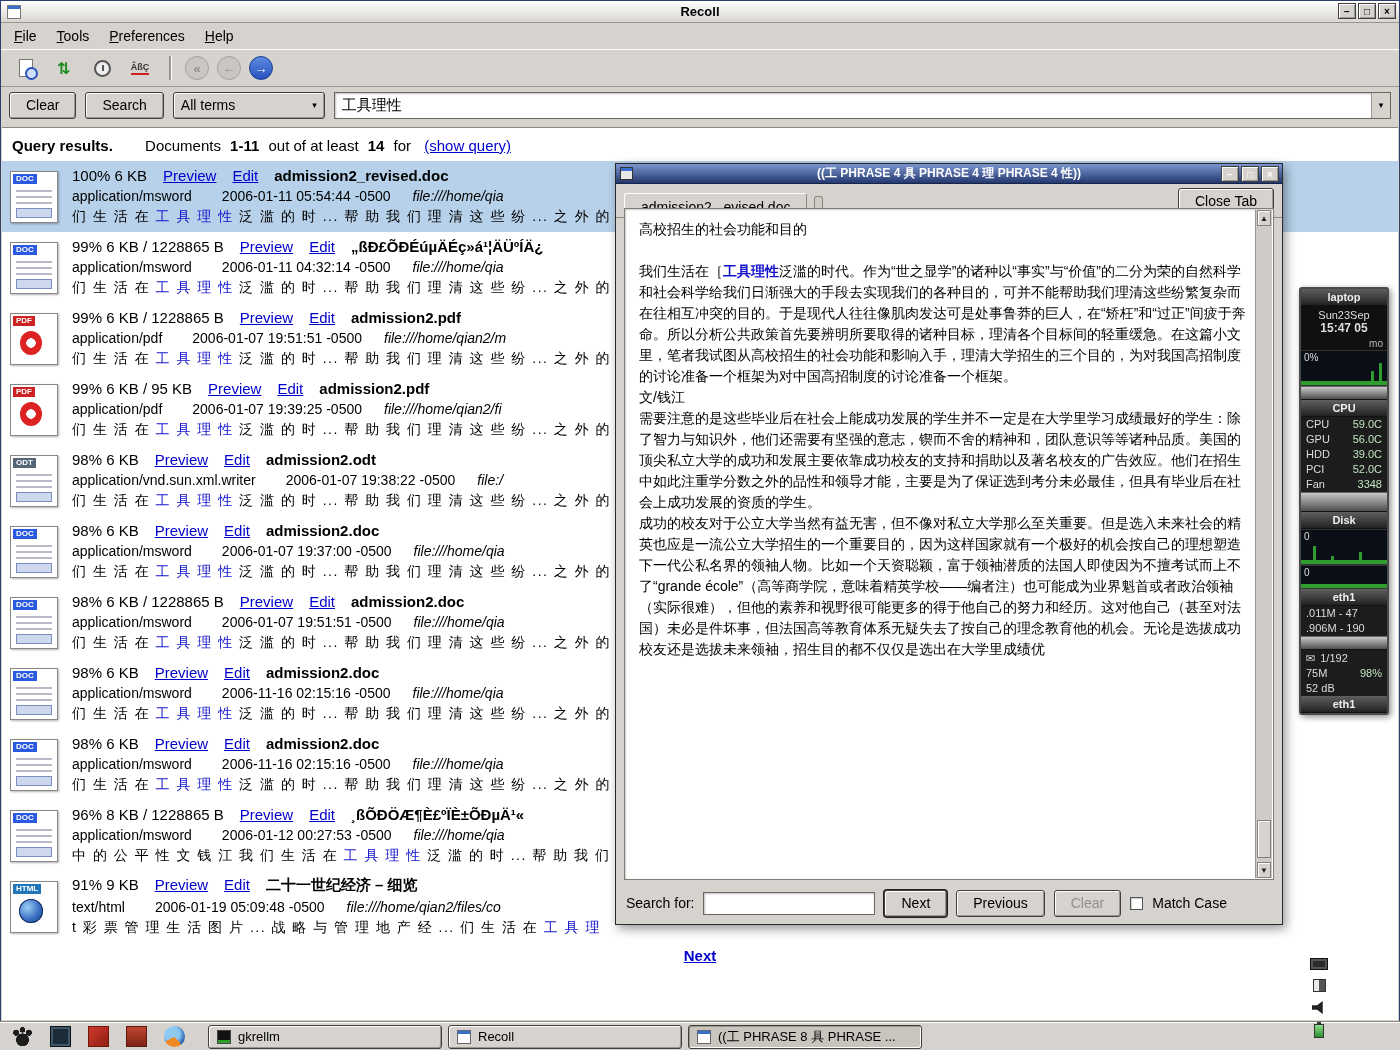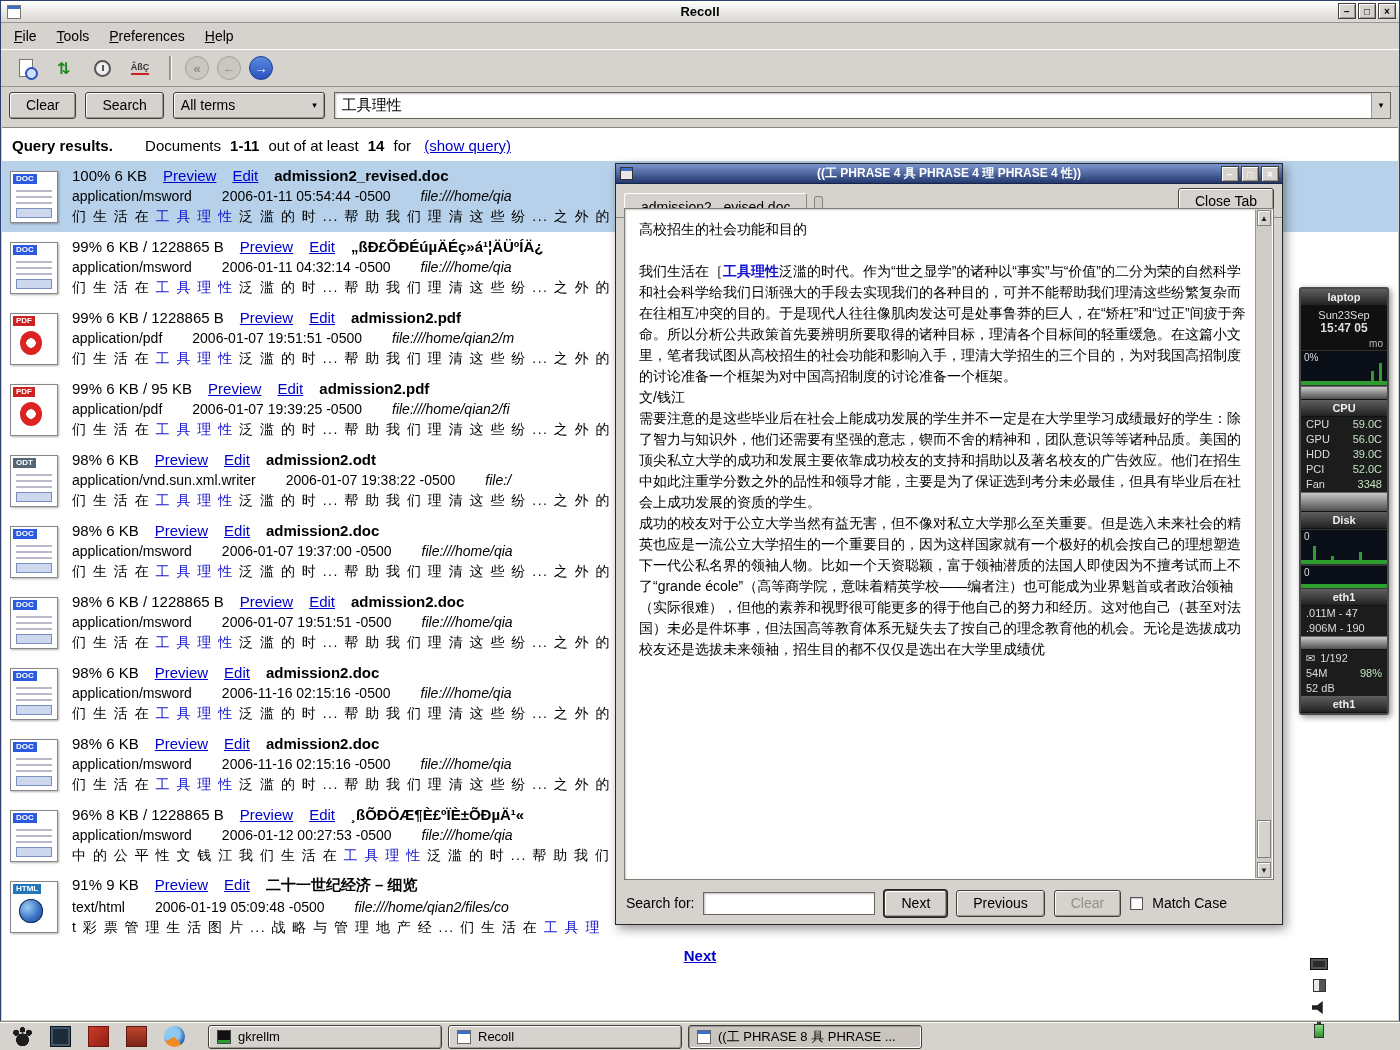--- a/index.html
+++ b/index.html
@@ -69,21 +69,21 @@
   .icon-doc::after, .icon-odt::after { content:""; position:absolute; left:5px; right:5px; top:36px; bottom:4px; background:#cdd8ee; border:1px solid #7a8fc0; }
   .pdfmark { position:absolute; left:9px; top:17px; width:22px; height:24px; border-radius:50%; background:radial-gradient(circle at 50% 50%, #fff 0 28%, #d22 30% 100%); }
   .globe { position:absolute; left:8px; top:17px; width:24px; height:24px; border-radius:50%; background:radial-gradient(circle at 35% 35%, #9ccdf5, #3a6fc4 55%, #17407e); box-shadow:inset 0 0 0 1px #12305e; }
   .rtext { flex:1; min-width:0; }
   .l1 { font-size:15px; white-space:nowrap; }
   .l1 .meta { margin-right:16px; }
   .rlink { color:#0000cc; text-decoration:underline; margin-right:16px; cursor:pointer; }
   .fname { font-weight:bold; }
   .l2 { font-size:14px; white-space:nowrap; margin-top:4px; }
   .l2 .mime { margin-right:30px; }
-  .l2 .date { margin-right:30px; }
+  .l2 .date { margin-right:22px; }
   .l2 .url { font-style:italic; }
   .l3 { font-size:14px; margin-top:4px; letter-spacing:1.5px; white-space:nowrap; }
   .hl { color:#1212cc; }
 
   .next-wrap { text-align:center; font-size:15px; margin-top:5px; }
   .next-link { color:#0000cc; font-weight:bold; text-decoration:underline; cursor:pointer; }
 
   
   #preview-window { position:absolute; left:615px; top:163px; width:668px; height:762px; background:#d6d3ce;
     border:1px solid #2a2a2a; box-shadow:3px 4px 10px rgba(0,0,0,.4); z-index:10; }
@@ -495,21 +495,21 @@
       <div class="gk-row">
         <span class="gk-l">.906M - 190</span>
       </div>
     </div>
   <div class="gk-krell"></div>
   <div class="gk-mail">
     <span>✉</span>
     <span>1/192</span>
   </div>
   <div class="gk-row">
-    <span class="gk-l">54M</span>
+    <span class="gk-l">75M</span>
     <span class="gk-v">98%</span>
   </div>
   <div class="gk-row">
     <span class="gk-l">52 dB</span>
     <span class="gk-v"></span>
   </div>
   <div class="gk-head">eth1</div>
 </div>
 
 <div id="taskbar">

